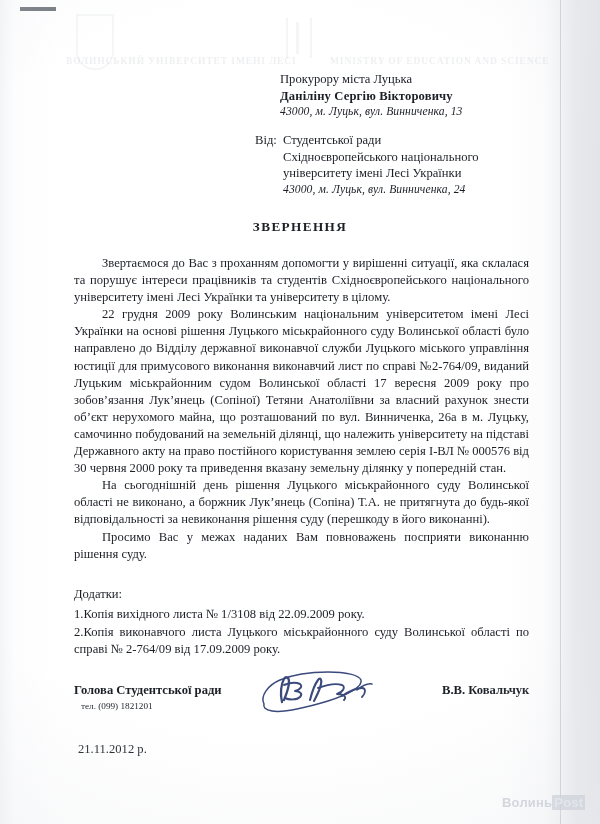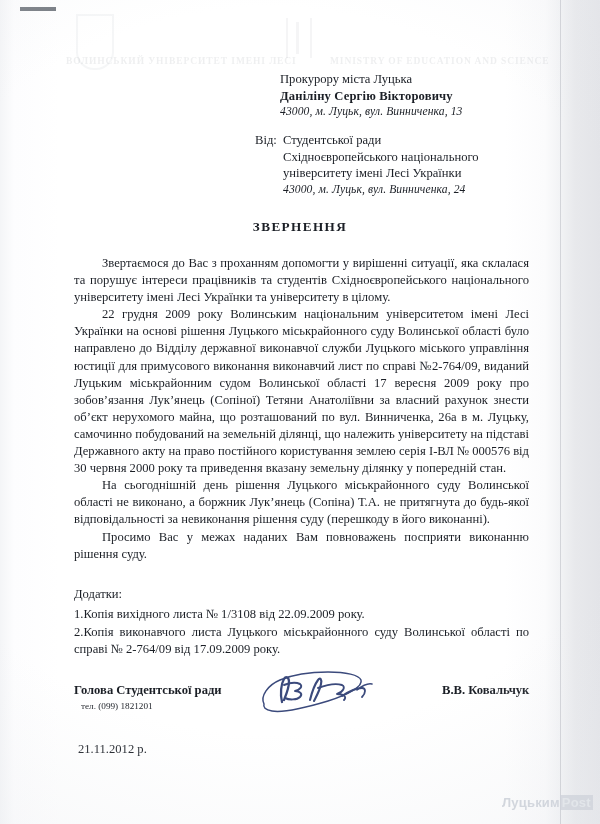--- a/index.html
+++ b/index.html
@@ -312,16 +312,16 @@
       </g>
     </svg>
 
     <div id="doc-date">21.11.2012 р.</div>
   </div>
 
   <div id="paper-vignette"></div>
   <div id="page-edge"></div>
 
   <div id="watermark">
-    <span class="wm-a">Луцьким</span><span class="wm-b">Post</span>
+    <span class="wm-a">Волинь</span><span class="wm-b">Post</span>
   </div>
 
 </div>
 
 </body></html>

